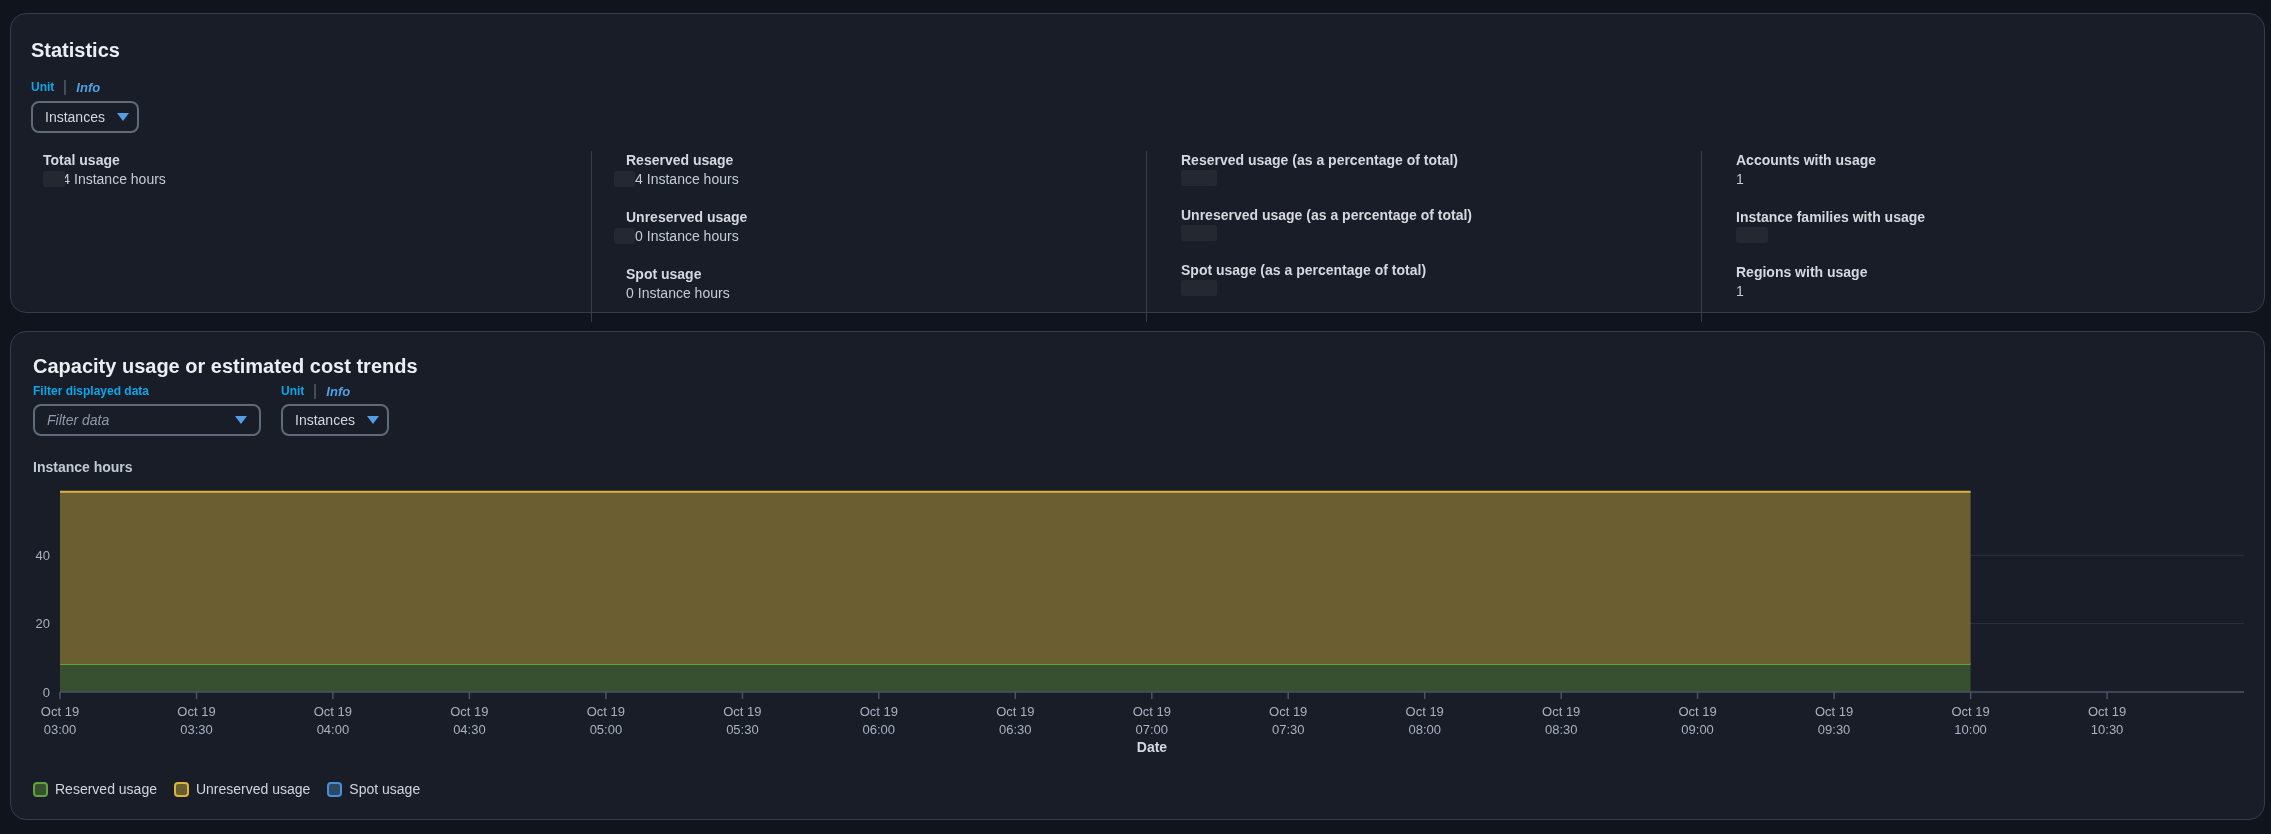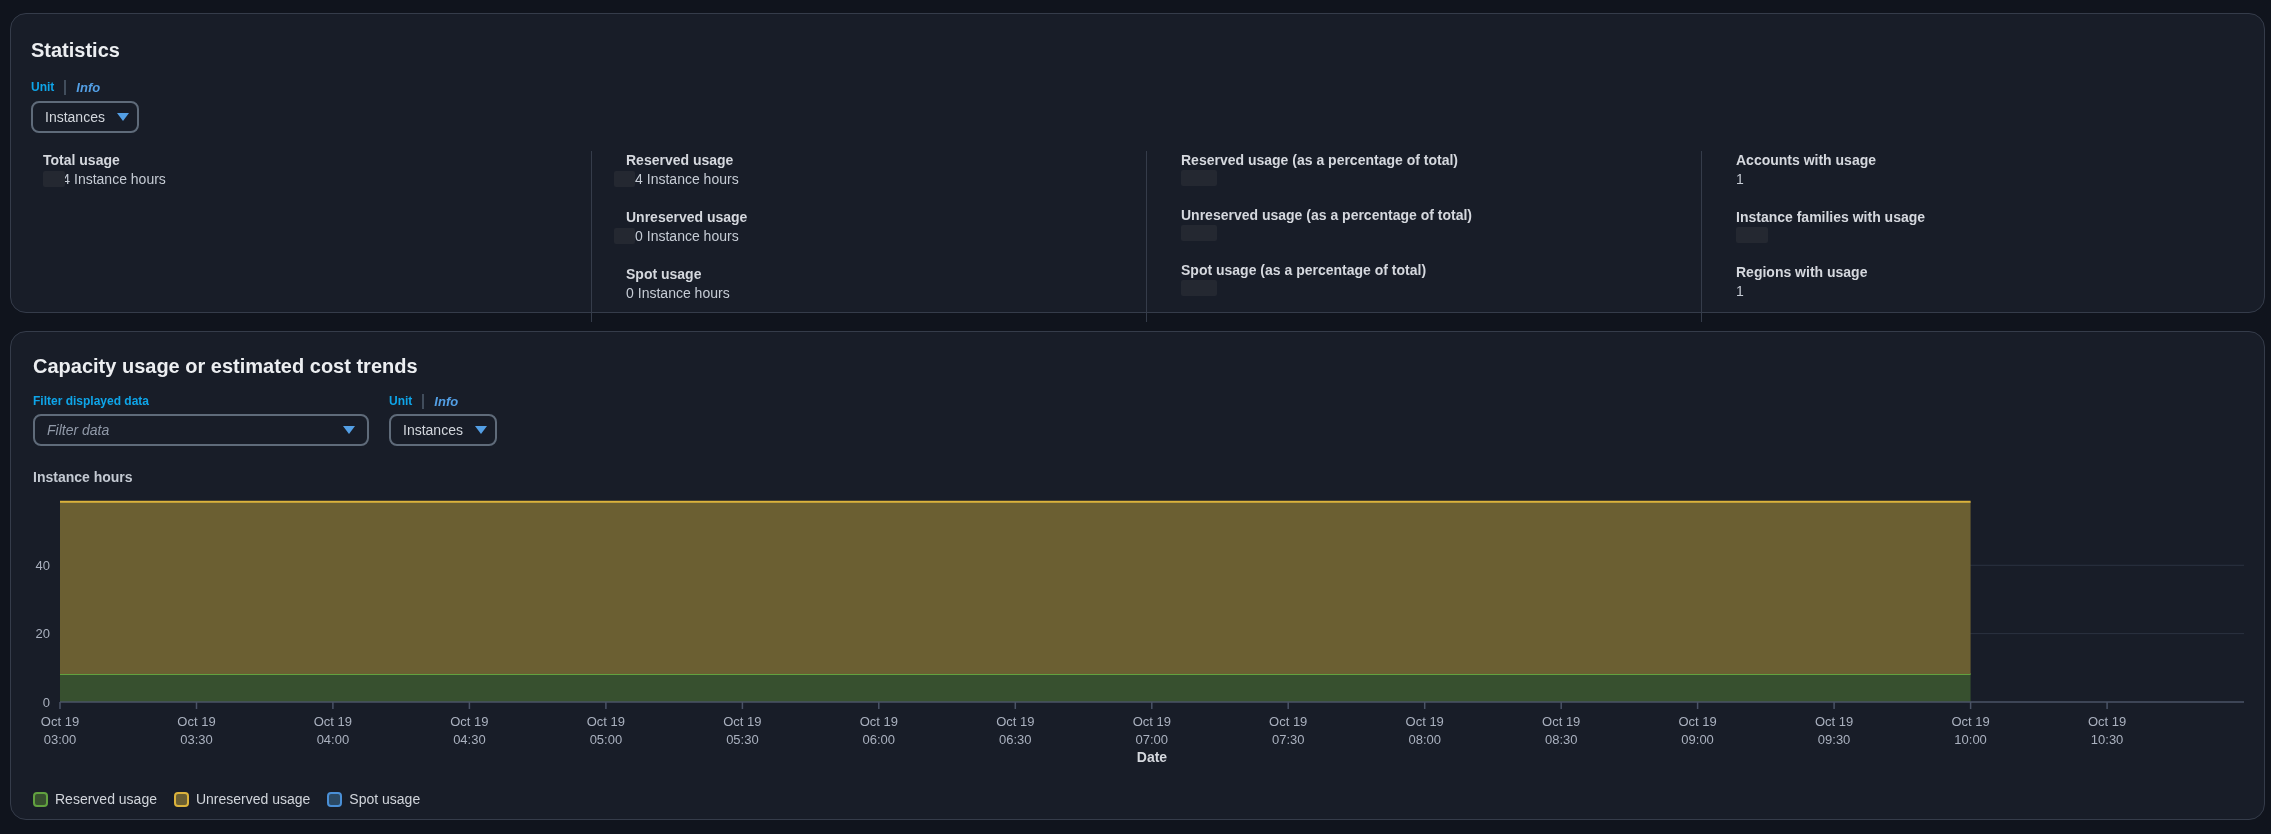--- a/index.html
+++ b/index.html
@@ -33,23 +33,23 @@
   .stats-col + .stats-col { border-left:1px solid #353c4a; padding-left:22px; }
   .stat { margin-bottom:20px;margin-left:12px; }
   .stat-label { font-size:14px; font-weight:700; color:#d5d8de; line-height:18px; }
   .stat-value { font-size:14px; color:#c6ccd5; line-height:18px; margin-top:1px; display:flex; align-items:center; }
   .redact { display:inline-block; height:16px; background:#242831; border-radius:2px; }
   .redact.w22 { width:22px; } .redact.w21 { width:21px; margin-left:-12px; }
   .redact.w36 { width:36px; } .redact.w32 { width:32px; }
   .digit { margin-right:4px; }
   .digit.clip { display:inline-block; width:5px; overflow:hidden; direction:rtl; white-space:nowrap; }
 
-  .controls { display:flex; gap:20px; margin-top:14px; }
+  .controls { display:flex; gap:20px; margin-top:4px; }
   .field-group .select { margin-top:4px; }
-  #filter-select { width:336px; }
+  #filter-select { width:228px; }
   #unit-select-2 { width:108px; }
 
   .chart-title { font-size:14px; font-weight:700; color:#c3c9d2; line-height:18px; margin-top:22px; }
   #chart-svg { display:block; margin-top:5px; }
   .grid-line { stroke:#2b3240; stroke-width:1; }
   .axis-line { stroke:#4a5366; stroke-width:1.5; }
   .xlab, .ylab { font-size:13px; fill:#aab1bf; font-family:"Liberation Sans",sans-serif; }
   .datelab { font-size:14px; font-weight:700; fill:#d5d8de; font-family:"Liberation Sans",sans-serif; }
 
   .legend { display:flex; align-items:center; gap:17px; margin-top:10px; }

